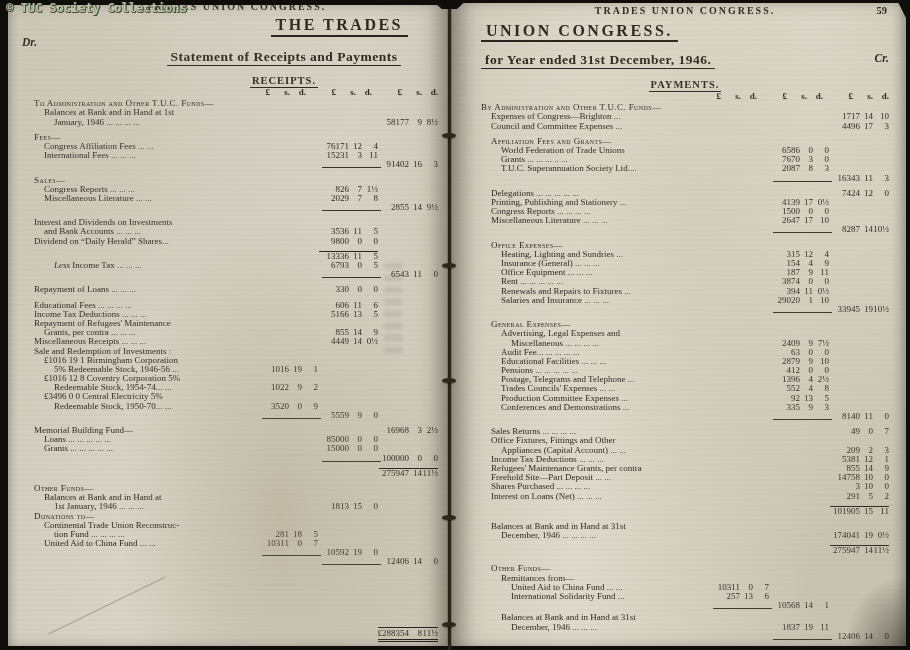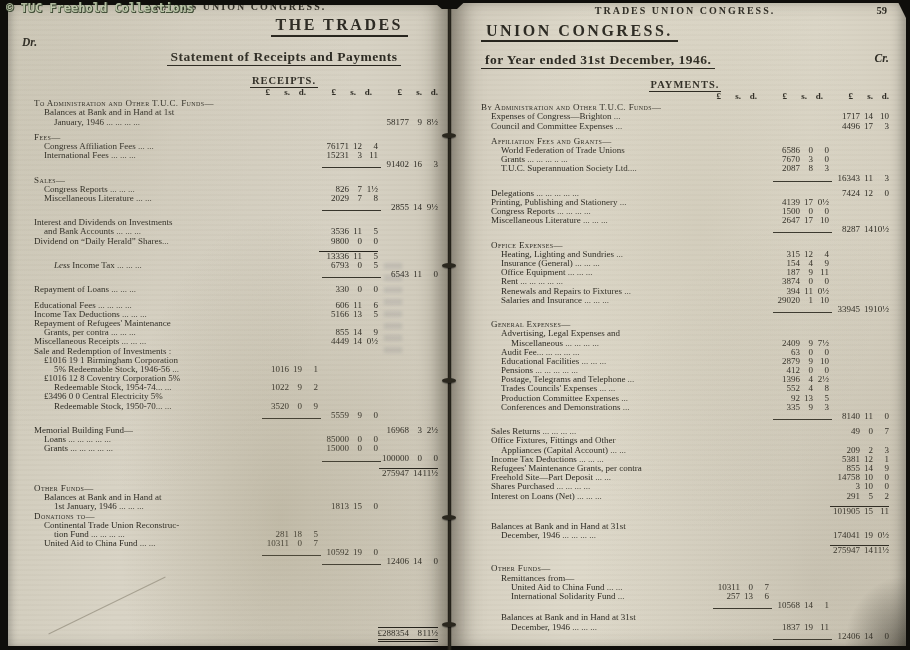--- a/index.html
+++ b/index.html
@@ -90,21 +90,21 @@
   .binding-top{position:absolute;left:429px;top:0;width:40px;height:9px;background:#0f0e0b;
      clip-path:polygon(6% 0,94% 0,70% 100%,32% 100%);z-index:6;}
   .corner-wedge{position:absolute;right:0;top:0;width:13px;height:26px;background:#0f0e0b;
      clip-path:polygon(100% 0,0 0,100% 100%);z-index:7;}
 </style>
 </head>
 <body>
 
 <div id="scan">
 
-  <div class="watermark">© TUC Freehold Collections</div>
+  <div class="watermark">© TUC Society Collections</div>
 
   <div class="page" id="left-page">
     <div class="inner">
       <div class="runhead">TRADES UNION CONGRESS.</div>
       <div class="titlerow">
         <span class="dr">Dr.</span>
         <span class="bigtitle">THE TRADES</span>
       </div>
       <div class="subtitlewrap">
         <span class="subtitle">Statement of Receipts and Payments</span>

